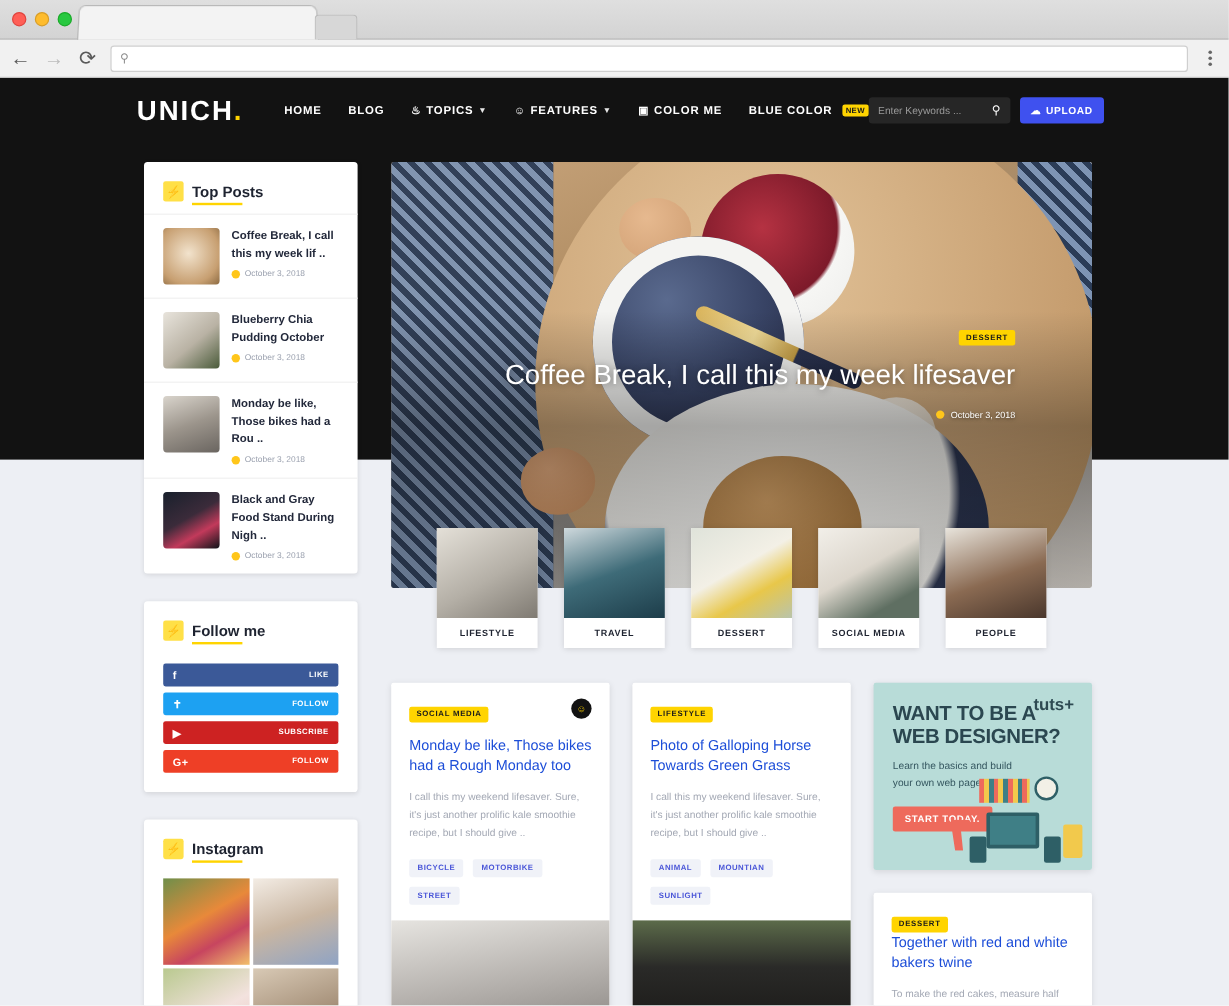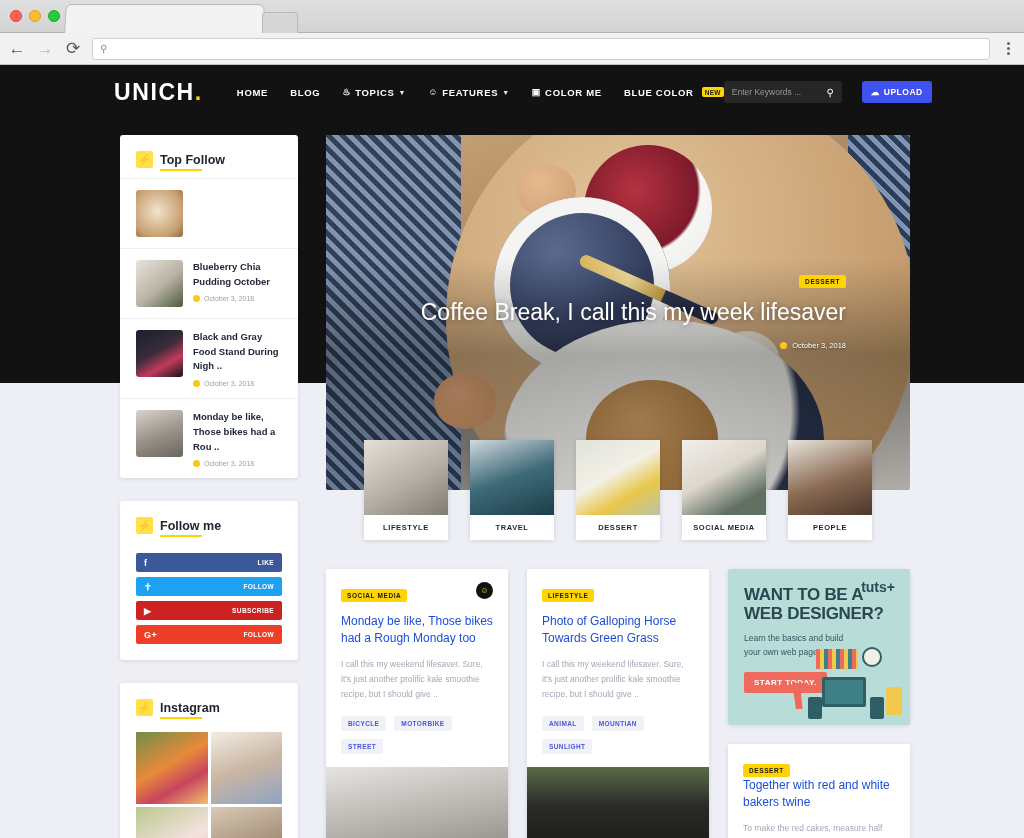--- a/index.html
+++ b/index.html
@@ -65,21 +65,21 @@
   .menu-item {
     font-size: 9.5px; font-weight: 700; color: #fff; letter-spacing: .7px;
     display: flex; align-items: center; gap: 4px; white-space: nowrap;
   }
   .menu-item .mi-icon { font-size: 9px; color: #fff; }
   .caret { font-size: 7px; opacity: .9; }
   .newbadge {
     background: #ffd400; color: #1a1a1a; font-size: 6.5px; font-weight: 700;
     padding: 1.5px 3px; border-radius: 2px; margin-left: 4px; letter-spacing: .3px;
   }
-  .navright { margin-left: auto; display: flex; align-items: center; gap: 20px; }
+  .navright { margin-left: auto; display: flex; align-items: center; gap: 8px; }
   .searchbox {
     background: #262626; border-radius: 3px; height: 22px; width: 118px;
     display: flex; align-items: center; padding: 0 8px; gap: 6px;
   }
   .searchbox input {
     background: transparent; border: none; outline: none; color: #b9b9b9;
     font-size: 8.5px; width: 100%; font-family: inherit;
   }
   .searchbox input::placeholder { color: #9a9a9a; }
   .s-ico { color: #fff; font-size: 10px; }
@@ -311,53 +311,60 @@
       </div>
     </div>
 
     <div class="wrap">
 
       <aside class="sidebar">
 
         <div class="widget">
           <div class="widget-head">
             <span class="bolt">⚡</span>
-            <span class="widget-title">Top Follow</span>
+            <span class="widget-title">Top Posts</span>
           </div>
 
           <div class="post">
             <div class="thumb" style="background:radial-gradient(circle at 45% 45%,#f2e3cd,#c79f71 70%,#8d6b42)"></div>
+            <div class="post-body">
+              <div class="post-title">Coffee Break, I call this my week lif ..</div>
+              <div class="post-date">
+                <span class="clock"></span>
+                <span>October 3, 2018</span>
+              </div>
+            </div>
           </div>
 
           <div class="post">
             <div class="thumb" style="background:linear-gradient(140deg,#e8e4dc,#b9b2a4 55%,#4a5b3a)"></div>
             <div class="post-body">
               <div class="post-title">Blueberry Chia Pudding October</div>
               <div class="post-date">
                 <span class="clock"></span>
                 <span>October 3, 2018</span>
               </div>
             </div>
           </div>
 
           <div class="post">
+            <div class="thumb" style="background:linear-gradient(160deg,#d9d4cc,#9c958c 50%,#6a6560)"></div>
+            <div class="post-body">
+              <div class="post-title">Monday be like, Those bikes had a Rou ..</div>
+              <div class="post-date">
+                <span class="clock"></span>
+                <span>October 3, 2018</span>
+              </div>
+            </div>
+          </div>
+
+          <div class="post">
             <div class="thumb" style="background:linear-gradient(150deg,#18202c,#3b2b3a 45%,#c23a5b 70%,#101419)"></div>
             <div class="post-body">
               <div class="post-title">Black and Gray Food Stand During Nigh ..</div>
-              <div class="post-date">
-                <span class="clock"></span>
-                <span>October 3, 2018</span>
-              </div>
-            </div>
-          </div>
-
-          <div class="post">
-            <div class="thumb" style="background:linear-gradient(160deg,#d9d4cc,#9c958c 50%,#6a6560)"></div>
-            <div class="post-body">
-              <div class="post-title">Monday be like, Those bikes had a Rou ..</div>
               <div class="post-date">
                 <span class="clock"></span>
                 <span>October 3, 2018</span>
               </div>
             </div>
           </div>
         </div>
 
         <div class="widget">
           <div class="widget-head">

